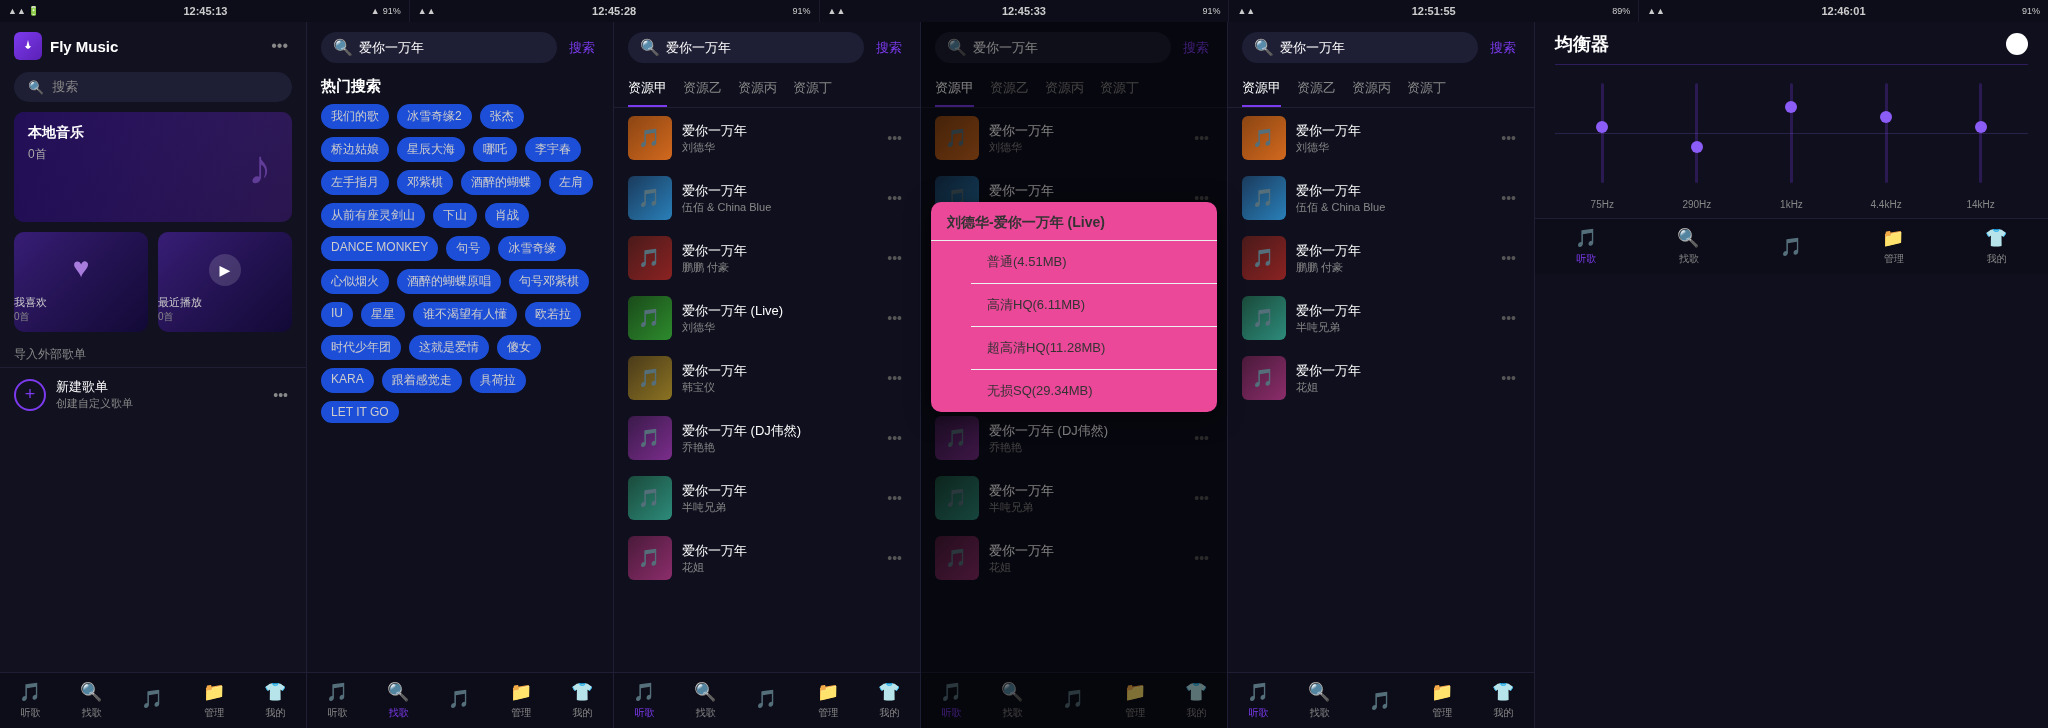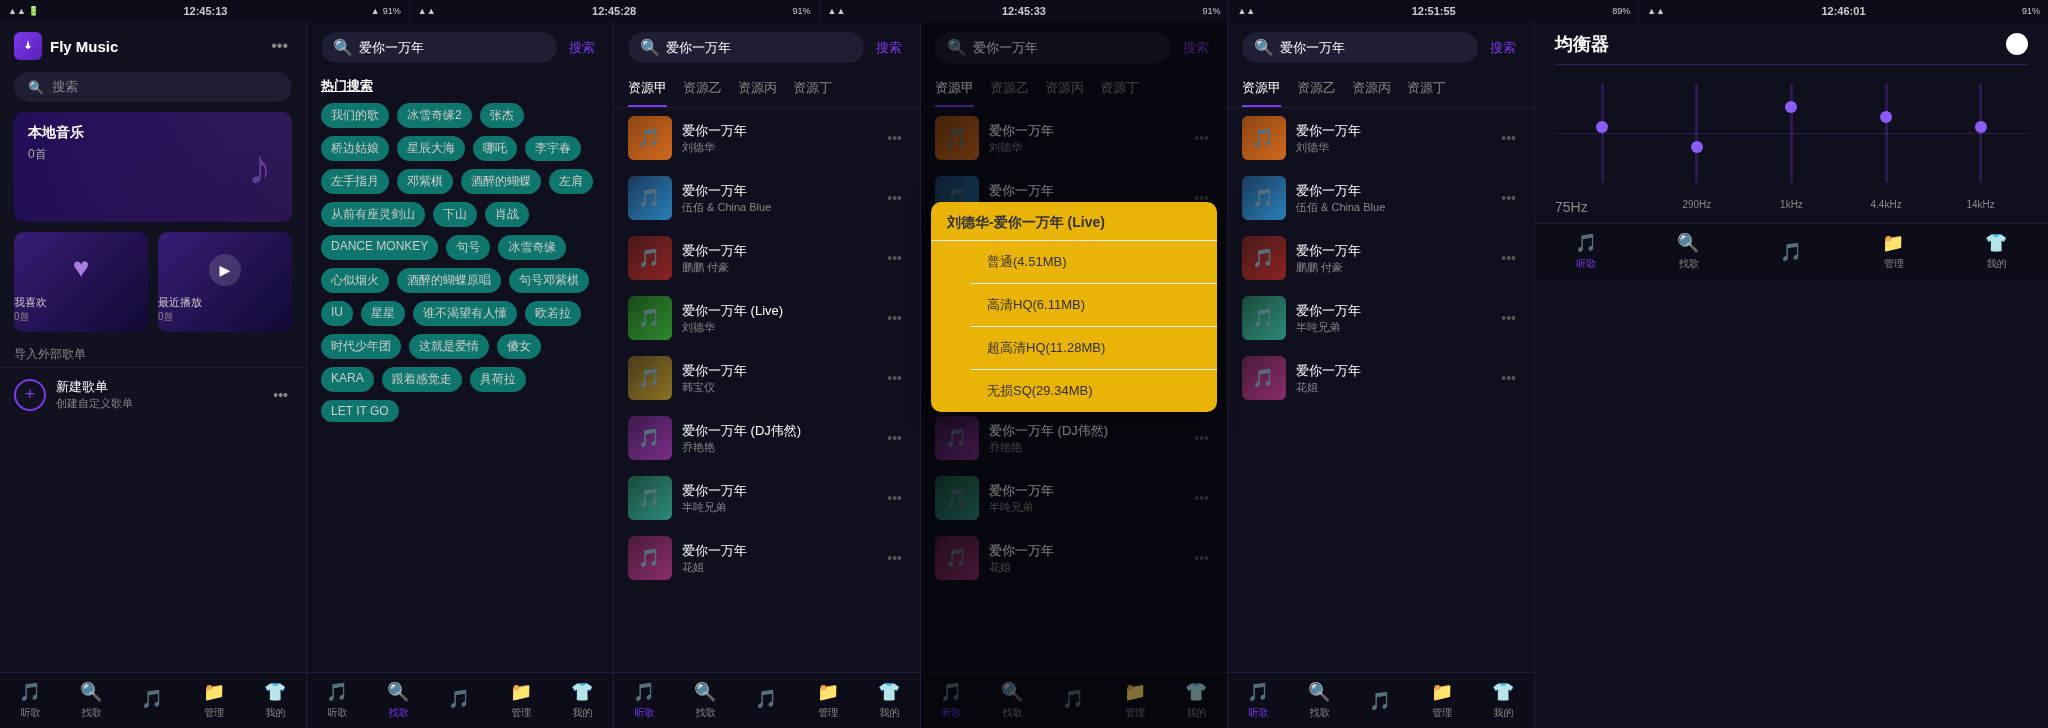--- a/index.html
+++ b/index.html
@@ -265,34 +265,33 @@
       background: transparent;
       border: none;
       color: #7c3aed;
       font-size: 13px;
       cursor: pointer;
       padding: 0 4px;
     }
 
     .hot-search-title {
       padding: 6px 14px 8px;
-      font-size: 13px;
+      font-size: 15px;
       color: #fff;
       font-weight: 600;
-      text-decoration: underline;
     }
 
     .hot-tags {
       padding: 0 14px;
       display: flex;
       flex-wrap: wrap;
       gap: 8px;
     }
     .hot-tag {
-      background: #0f766e;
+      background: #1d4ed8;
       border-radius: 14px;
       padding: 4px 10px;
       font-size: 12px;
       color: #ccc;
       cursor: pointer;
       white-space: nowrap;
     }
 
     
     .panel-3 {
@@ -364,21 +363,21 @@
       border-right: 1px solid #1e1e35;
       flex-shrink: 0;
       position: relative;
     }
 
     .quality-popup {
       position: absolute;
       top: 180px;
       left: 10px;
       right: 10px;
-      background: #eab308;
+      background: #ec4899;
       border-radius: 10px;
       z-index: 10;
       overflow: hidden;
       box-shadow: 0 4px 24px rgba(0,0,0,0.5);
     }
     .popup-title {
       padding: 12px 16px 8px;
       font-size: 14px;
       font-weight: 600;
       color: #333;
@@ -1036,21 +1035,21 @@
 
           <div style="display:flex; flex-direction:column; align-items:center; flex:1; gap:4px;">
             <div style="width:3px; height:100px; background:rgba(124,58,237,0.25); border-radius:2px; position:relative;">
               <div style="position:absolute; bottom:50%; left:0; right:0; height:0%; background:#7c3aed; border-radius:2px;"></div>
               <div style="width:12px; height:12px; background:#8b5cf6; border-radius:50%; position:absolute; left:50%; bottom:50%; transform:translateX(-50%);"></div>
             </div>
           </div>
         </div>
 
         <div style="display:flex; justify-content:space-between; margin-bottom:8px;">
-          <span style="font-size:14px; color:#888; flex:1; ">75Hz</span>
+          <span style="font-size:10px; color:#888; flex:1; text-align:center;">75Hz</span>
           <span style="font-size:10px; color:#888; flex:1; text-align:center;">290Hz</span>
           <span style="font-size:10px; color:#888; flex:1; text-align:center;">1kHz</span>
           <span style="font-size:10px; color:#888; flex:1; text-align:center;">4.4kHz</span>
           <span style="font-size:10px; color:#888; flex:1; text-align:center;">14kHz</span>
         </div>
       </div>
 
 
 
       <div class="panel-bottom-nav">

